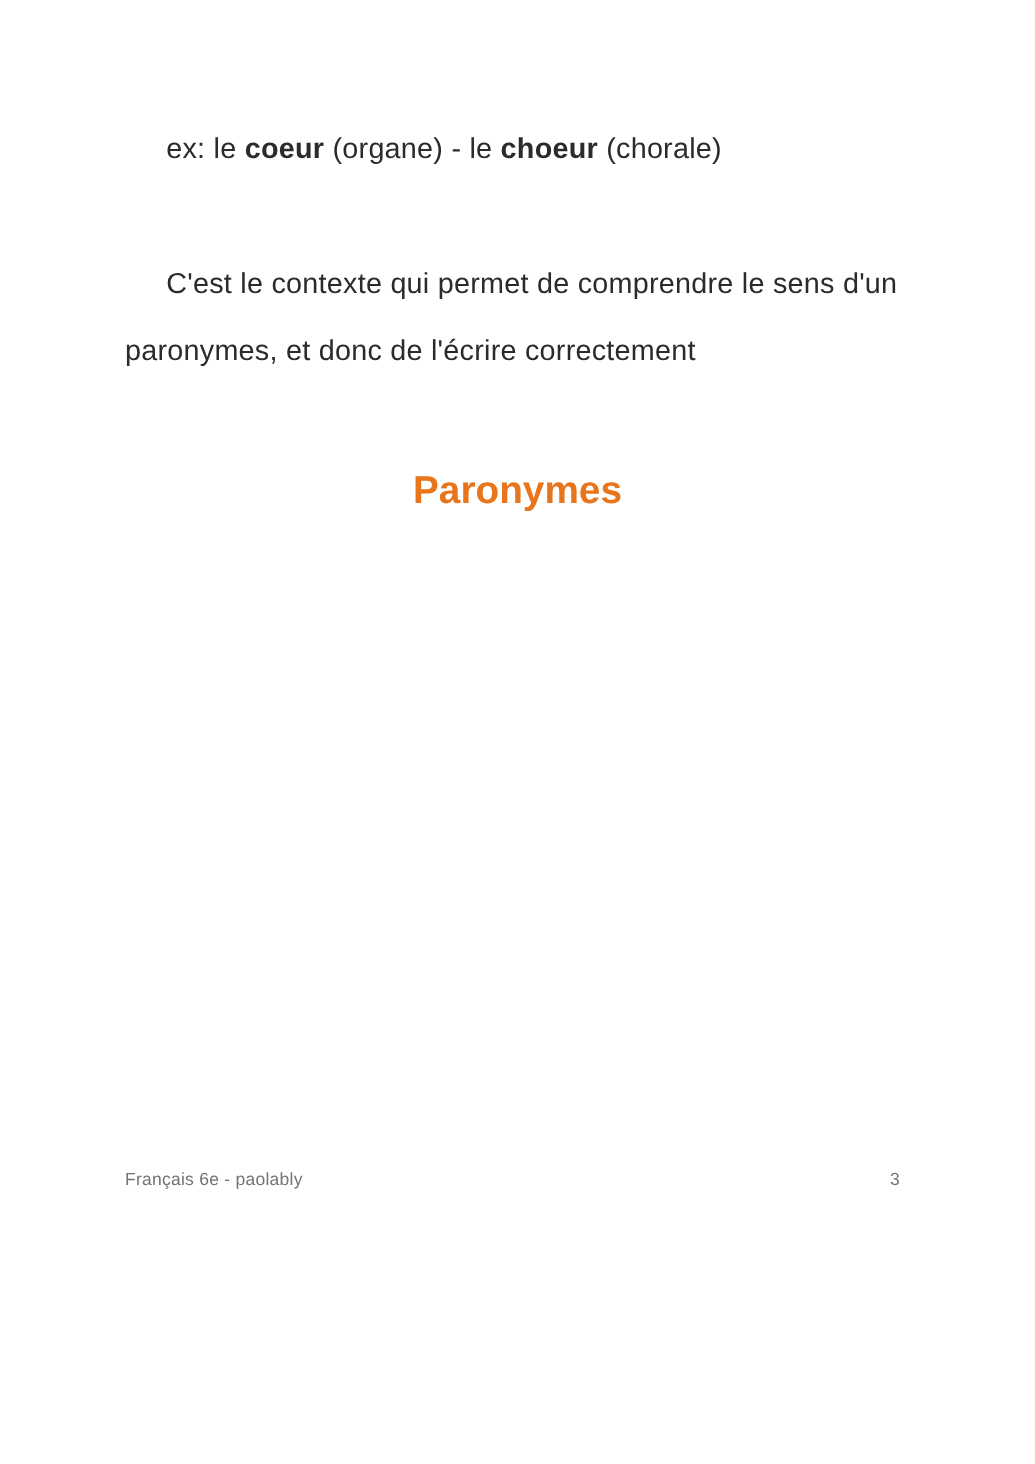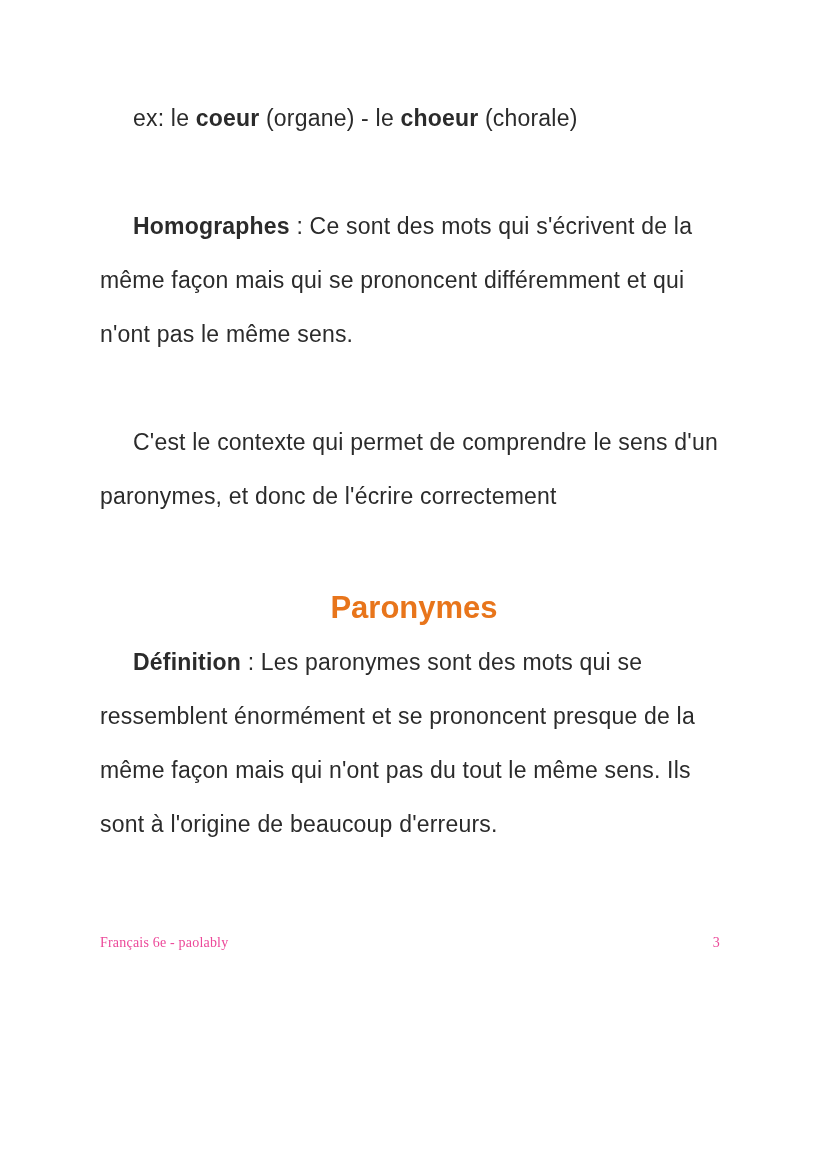--- a/index.html
+++ b/index.html
@@ -49,42 +49,39 @@
   }
   .footer {
     position: absolute;
     left: 100px;
     right: 108px;
     bottom: 44px;
     display: flex;
     justify-content: space-between;
     align-items: baseline;
     font-size: 14px;
-    color: #ec4899;
+    color: #737373;
     letter-spacing: 0.2px;
-    font-family: Liberation Serif, serif;
   }
 </style>
 </head>
 <body>
 
 <div class="page">
 
   <div class="doc-body">
 
     <p class="para"><span>ex: le </span><strong>coeur</strong><span> (organe) - le </span><strong>choeur</strong><span> (chorale)</span></p>
 
-    <p class="para gap-before"><strong>Homographes</strong><span> : Ce sont des mots qui s'écrivent de la même façon mais qui se prononcent différemment et qui n'ont pas le même sens.</span></p>
 
 
     <p class="para gap-before"><span>C'est le contexte qui permet de comprendre le sens d'un paronymes, et donc de l'écrire correctement</span></p>
 
     <h2 class="heading-center" style="color:#E8751B;">Paronymes</h2>
 
-    <p class="para"><strong>Définition</strong><span> : Les paronymes sont des mots qui se ressemblent énormément et se prononcent presque de la même façon mais qui n'ont pas du tout le même sens. Ils sont à l'origine de beaucoup d'erreurs.</span></p>
 
   </div>
 
   <div class="footer">
     <span>Français 6e - paolably</span>
     <span>3</span>
   </div>
 
 </div>
 

